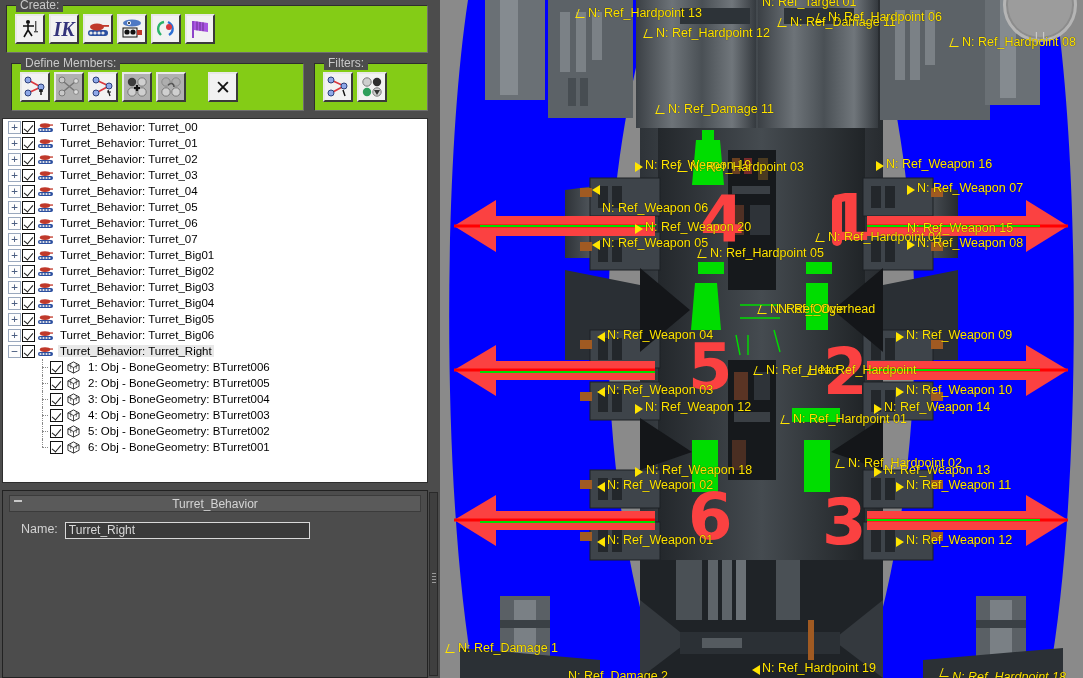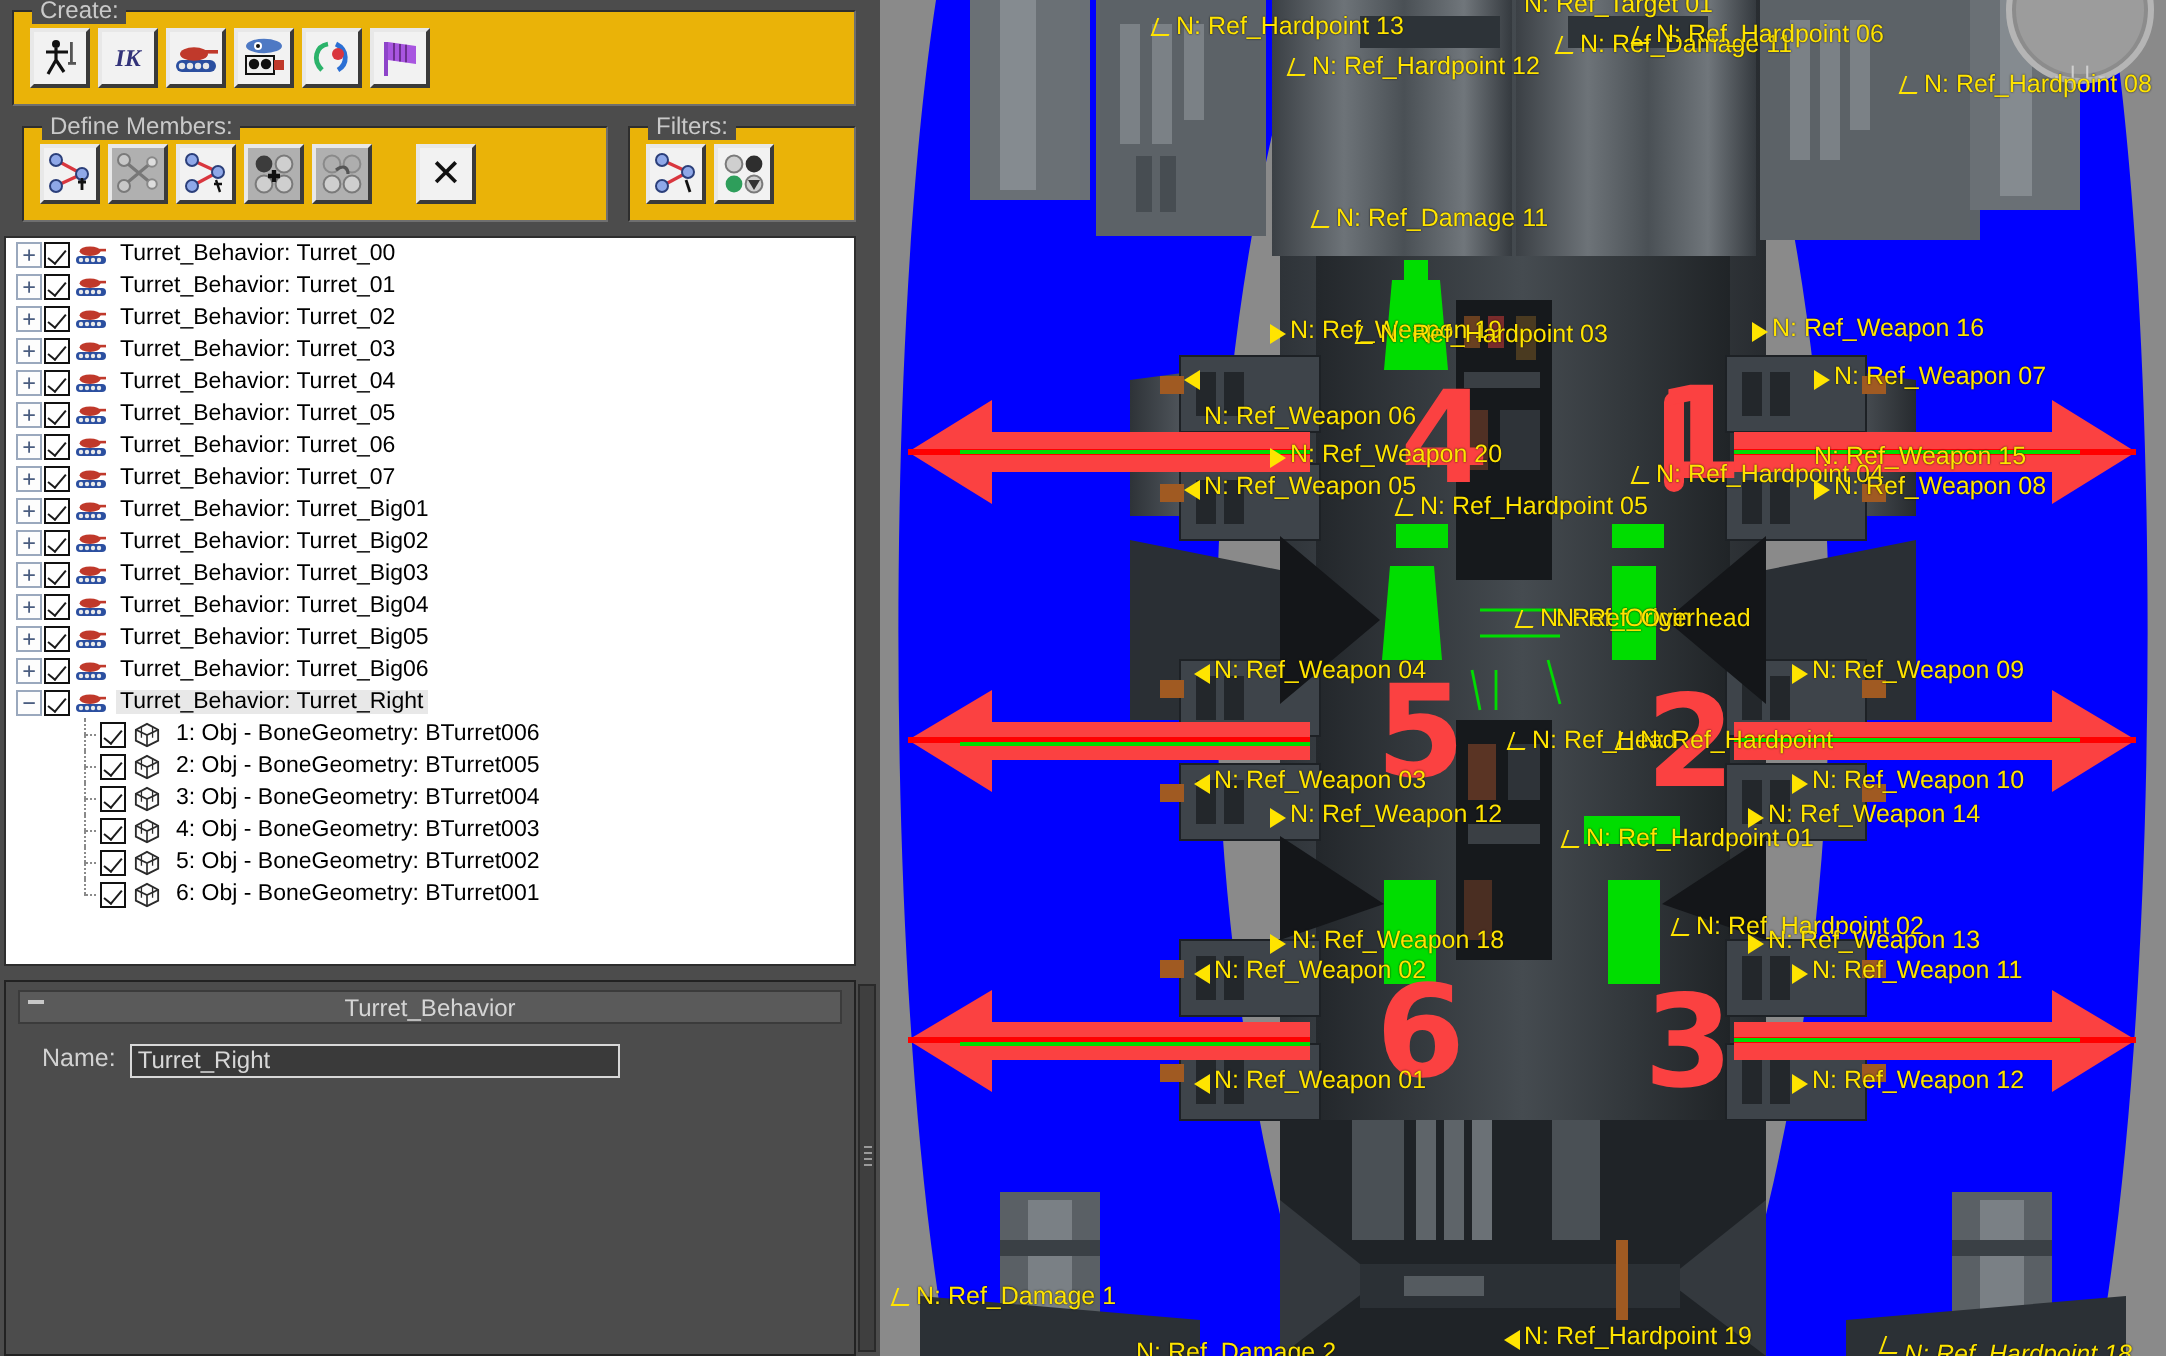--- a/index.html
+++ b/index.html
@@ -17,21 +17,21 @@
     position: absolute; left: 0; top: 0;
     width: 440px; height: 678px;
     background: #4c4c4c;
   }
 
   .group-box {
     position: absolute;
     border: 1px solid #2e2e2e;
     border-right-color: #6f6f6f;
     border-bottom-color: #6f6f6f;
-    background: #eab308;
+    background: #84cc16;
   }
   .group-title {
     position: absolute; top: -8px; left: 9px;
     background: #4c4c4c;
     padding: 0 4px;
     font-size: 12px;
     color: #c9c9c9;
     white-space: nowrap;
   }
 
@@ -50,21 +50,21 @@
     position: relative;
     overflow: hidden;
     display: flex; align-items: center; justify-content: center;
     padding: 0;
     cursor: pointer;
   }
   .tool-btn.white { background: #f2f2f2; }
   .tool-btn.gray  { background: #b0b0b0; }
   .tool-btn svg { display: block; }
   .tool-btn .glyph {
-    font-size: 12px; font-weight: bold; color: #33337a;
+    font-size: 20px; font-weight: bold; color: #33337a;
     font-family: "Liberation Serif", serif; font-style: italic;
   }
   .tool-btn .xmark { font-size: 19px; color: #111; font-weight: 500; line-height: 1; }
 
   
   #tree-panel {
     position: absolute; left: 2px; top: 118px;
     width: 426px; height: 365px;
     background: #ffffff;
     border: 1px solid #2e2e2e;

